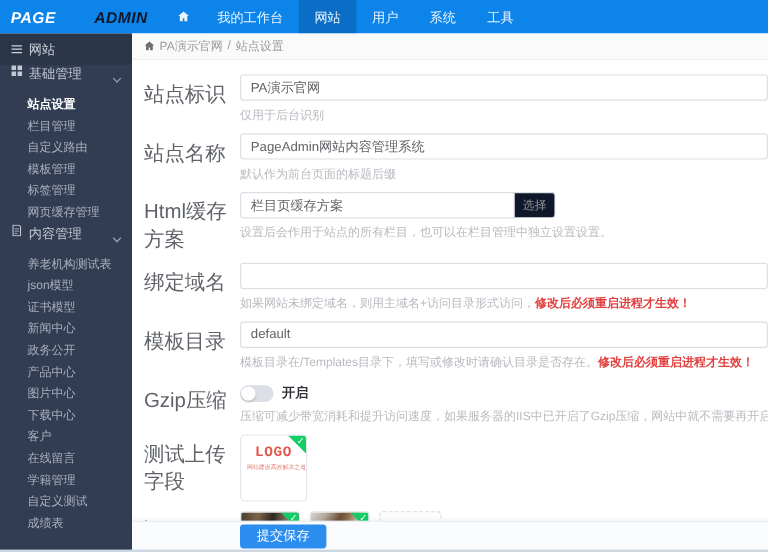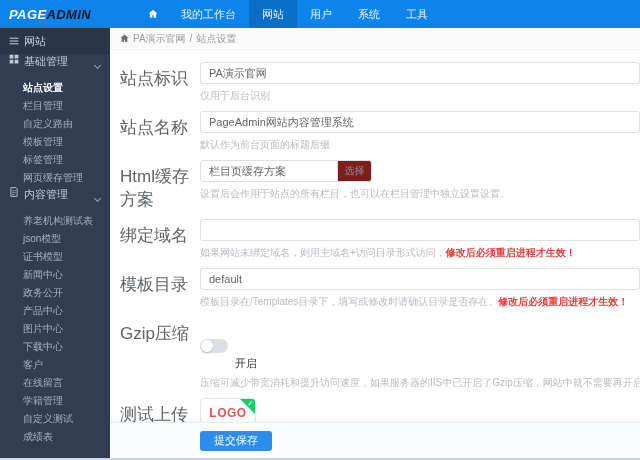--- a/index.html
+++ b/index.html
@@ -3,21 +3,21 @@
 <meta charset="utf-8">
 <style>
   * { box-sizing: border-box; margin: 0; padding: 0; }
   html,body { width:640px; height:460px; }
   body { font-family: "Liberation Sans", "DejaVu Sans", sans-serif; }
   .app { position:relative; width:640px; height:460px; overflow:hidden; background:#fff; }
 
   
   .topbar { height:28px; display:flex; background:#0d84e9; }
   .logo { width:110px; flex:none; display:flex; align-items:center; padding-left:9px;
-          font-size:13px; font-weight:bold; font-style:italic; color:#fff; letter-spacing:.4px; }
+          font-size:13px; font-weight:bold; font-style:italic; color:#fff; letter-spacing:.4px;gap:32px; }
   .logo .accent { color:#0f172a; }
   .topnav { display:flex; align-items:stretch; font-size:11px; color:#eaf4fd; margin-left:28px; }
   .topnav .nav-item { display:flex; align-items:center; padding:0 13px; cursor:pointer; }
   .topnav .nav-item.home { padding:0 10px; }
   .topnav .nav-item.active { background:#0a6ec6; }
 
   
   .body { display:flex; height:432px; }
 
   
@@ -43,54 +43,54 @@
   
   .form { padding:12px 0 0 10px; }
   .row { display:flex; margin-bottom:8px; }
   .flabel { width:80px; flex:none; padding-top:5px; font-size:17px; color:#5f6368; }
   .control { flex:1; min-width:0; }
   .txt { display:block; width:100%; height:22px; border:1px solid #dcdfe6; border-radius:3px;
          padding:0 8px; font-size:11px; color:#606266; outline:none; background:#fff;
          font-family:"Liberation Sans", sans-serif; }
   .hint { margin-top:5px; font-size:10px; color:#b7babf; white-space:nowrap; overflow:hidden; }
   .hint .warn { color:#e23e3e; font-weight:bold; }
-  .group-input { display:flex; width:172px; }
+  .group-input { display:flex; width:263px; }
   .group-input .txt { flex:1; border-radius:3px 0 0 3px; }
-  .append-btn { width:34px; flex:none; background:#7f1d1d; border:1px solid #dcdfe6; border-left:none;
+  .append-btn { width:34px; flex:none; background:#0f172a; border:1px solid #dcdfe6; border-left:none;
                 border-radius:0 3px 3px 0; font-size:10px; color:#909399; cursor:pointer;
                 display:flex; align-items:center; justify-content:center;
                 font-family:"Liberation Sans", sans-serif; }
 
   
   .toggle-wrap { padding-top:3px; display:flex; align-items:center; }
   .switch { width:28px; height:14px; background:#dcdfe6; border-radius:7px; position:relative; cursor:pointer; }
   .knob { position:absolute; left:1px; top:1px; width:12px; height:12px; border-radius:50%;
           background:#fff; box-shadow:0 1px 2px rgba(0,0,0,.2); }
-  .switch-label { margin-left:7px; font-size:11px; font-weight:normal; color:#303338;margin-top:36px; }
+  .switch-label { margin-left:7px; font-size:11px; font-weight:bold; color:#303338; }
 
   
   .thumbs { display:flex; gap:8px; }
   .upload-card { width:56px; height:56px; border:1px solid #e3e6ec; border-radius:4px;
                  position:relative; background:#fff; text-align:center; padding-top:7px; overflow:hidden; }
-  .logo-text { color:#e2574c; font-weight:bold; font-size:12px; letter-spacing:.5px; }
+  .logo-text { color:#e2574c; font-weight:bold; font-size:12px; letter-spacing:.5px;font-family:Liberation Mono, monospace; }
   .logo-sub { color:#e2847c; font-size:6px; transform:scale(.82); white-space:nowrap; margin-top:1px; }
   .corner { position:absolute; top:0; right:0; width:0; height:0;
             border-top:15px solid #13ce66; border-left:15px solid transparent; }
   .corner-check { position:absolute; top:0px; right:1px; color:#fff; font-size:8px; line-height:10px; }
   .banner-card { width:50px; height:42px; border:1px solid #e3e6ec; border-radius:3px;
                  position:relative; background:#fff; overflow:hidden; }
   .photo { height:22px; }
   .photo.p1 { background:linear-gradient(100deg,#4a3b2e 0%,#7d664c 28%,#2e2721 52%,#94826a 78%,#3b332a 100%); }
   .photo.p2 { background:linear-gradient(115deg,#d8d3cc 0%,#b4aca1 22%,#6e4f35 45%,#8a6a48 55%,#ddd8d1 78%,#9a948c 100%); }
   .add-card { width:52px; height:42px; border:1px dashed #d5d9e0; border-radius:3px;
               display:flex; align-items:center; justify-content:center; color:#8c939d;
               font-size:15px; cursor:pointer; background:#fdfdfd; }
 
   
-  .footer { position:absolute; left:0; right:0; bottom:2px; height:36px; background:#fbfcfd;
+  .footer { position:absolute; left:0; right:0; bottom:2px; height:24px; background:#fbfcfd;
             border-top:1px solid #e9edf2; box-shadow:0 -2px 3px rgba(0,0,0,.04);
             display:flex; align-items:center; padding-left:90px; z-index:5; }
   .submit { height:20px; padding:0 14px; background:#2b8ded; color:#fff; border:none;
             border-radius:3px; font-size:11px; cursor:pointer;
             font-family:"Liberation Sans", sans-serif; }
   .bottom-edge { position:absolute; left:0; right:0; bottom:0; height:2px; background:#ccd7e2; z-index:6; }
 </style>
 </head>
 <body>
 

